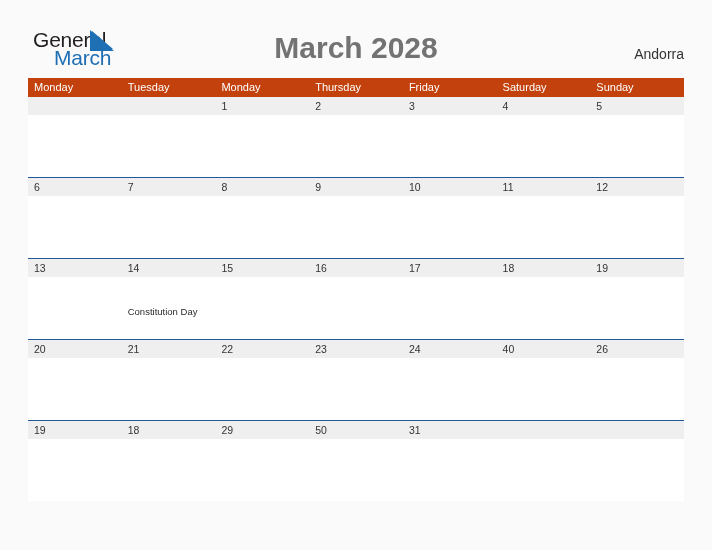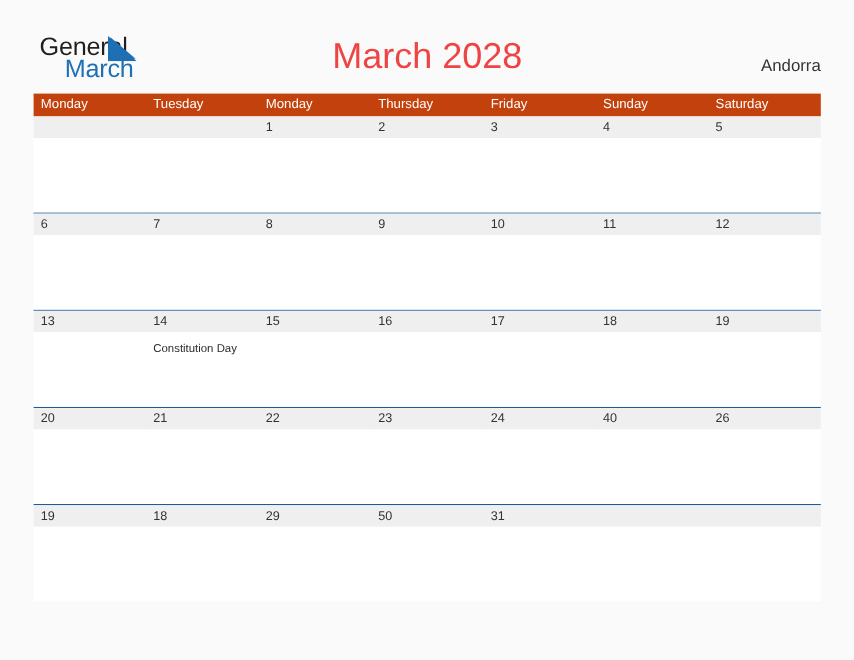--- a/index.html
+++ b/index.html
@@ -68,22 +68,22 @@
   }
   .brand-triangle svg { display: block; }
 
   .month-title {
     position: absolute;
     left: 0;
     top: 30px;
     width: 712px;
     text-align: center;
     font-size: 30px;
-    font-weight: normal;
-    color: #ef4444;
+    font-weight: bold;
+    color: #737373;
     line-height: 36px;
     letter-spacing: 0px;
   }
 
   .locale-label {
     position: absolute;
     right: 28px;
     top: 45px;
     font-size: 14px;
     color: #333333;
@@ -140,20 +140,21 @@
     line-height: 18px;
     white-space: nowrap;
     overflow: hidden;
   }
 
   .week-events {
     display: flex;
     width: 656px;
     height: 62px;
     background: #ffffff;
+    align-items: center;
   }
   .event-cell {
     flex: 1 1 0;
     box-sizing: border-box;
     padding: 3px 4px 0 6px;
     background: #ffffff;
   }
   .event-text {
     font-size: 9.5px;
     color: #2b2b2b;
@@ -188,22 +189,22 @@
   </div>
 
   <div class="calendar">
 
     <div class="weekday-row">
       <div class="weekday-cell">Monday</div>
       <div class="weekday-cell">Tuesday</div>
       <div class="weekday-cell">Monday</div>
       <div class="weekday-cell">Thursday</div>
       <div class="weekday-cell">Friday</div>
+      <div class="weekday-cell">Saturday</div>
       <div class="weekday-cell">Sunday</div>
-      <div class="weekday-cell">Saturday</div>
     </div>
 
     <div class="week-row first-week">
       <div class="week-dates">
         <div class="date-cell"></div>
         <div class="date-cell"></div>
         <div class="date-cell">1</div>
         <div class="date-cell">2</div>
         <div class="date-cell">3</div>
         <div class="date-cell">4</div>

